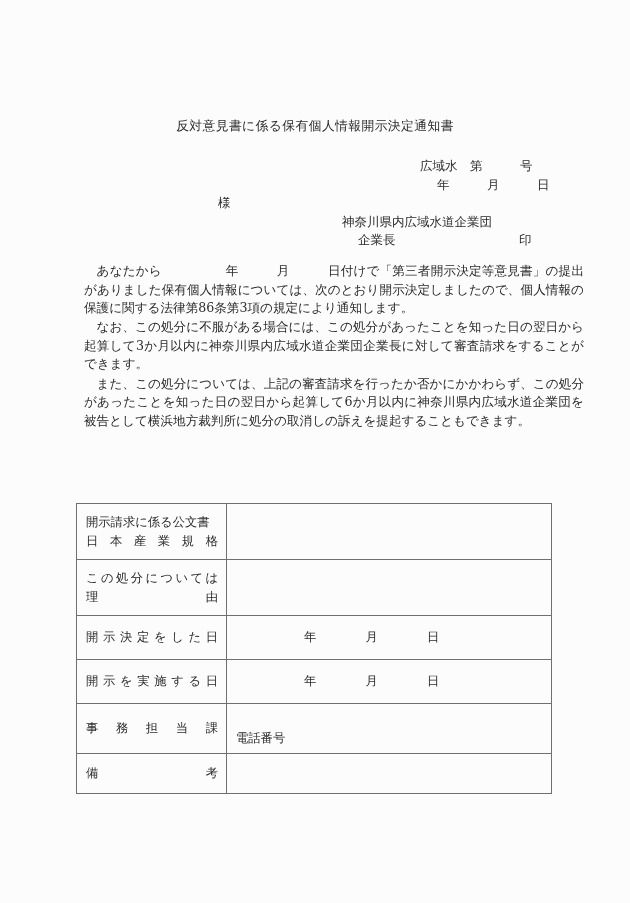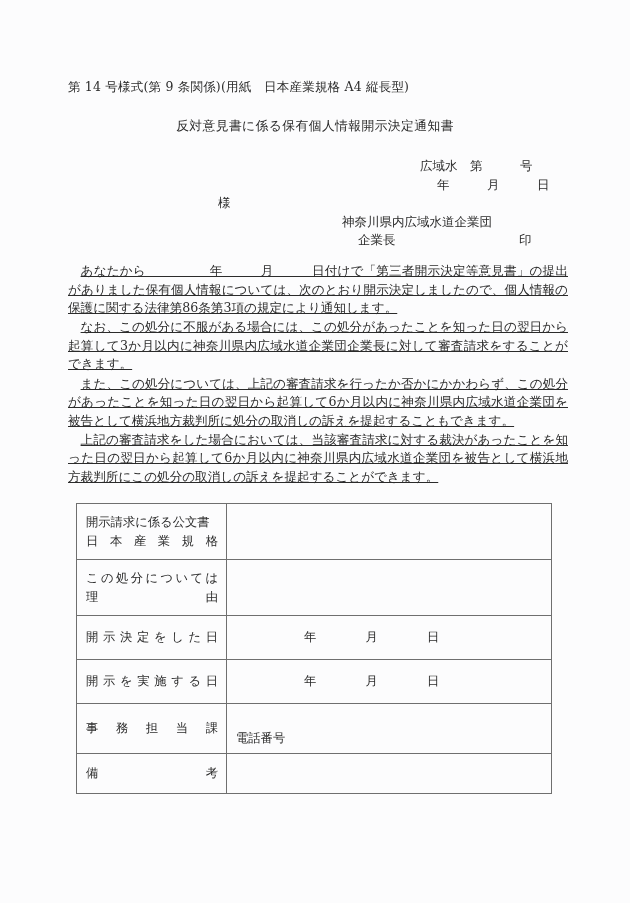--- a/index.html
+++ b/index.html
@@ -80,24 +80,23 @@
   .seal-mark {
     position: absolute;
     left: 519px;
     top: 232px;
     font-size: 12.5px;
   }
 
   
   .body-block {
     position: absolute;
-    left: 68px;
+    left: 84px;
     top: 262px;
     width: 500px;
-    text-decoration: underline;
   }
   .para {
     font-size: 12.6px;
     line-height: 18.6px;
     text-align: justify;
     text-justify: inter-ideograph;
     margin: 0 0 0.5px 0;
     text-indent: 1em;
     white-space: pre-wrap;
     word-break: break-all;
@@ -150,41 +149,39 @@
     display: block;
     padding-top: 20px;
     font-size: 12.3px;
   }
 </style>
 </head>
 <body>
 
 <div class="page">
 
-  <div class="form-no">第 14 号様式(第 9 条関係)(用紙　日本産業規格 A4 縦長型)</div>
 
   <div class="doc-title">反対意見書に係る保有個人情報開示決定通知書</div>
 
   <div class="ref-no">広域水　第　　　号</div>
 
   <div class="date-line">年　　　月　　　日</div>
 
   <div class="addressee">様</div>
 
   <div class="issuer-org">神奈川県内広域水道企業団</div>
 
   <div class="issuer-title">企業長</div>
 
   <div class="seal-mark">印</div>
 
   <div class="body-block">
     <p class="para">あなたから　　　　　年　　　月　　　日付けで「第三者開示決定等意見書」の提出がありました保有個人情報については、次のとおり開示決定しましたので、個人情報の保護に関する法律第86条第3項の規定により通知します。</p>
     <p class="para">なお、この処分に不服がある場合には、この処分があったことを知った日の翌日から起算して3か月以内に神奈川県内広域水道企業団企業長に対して審査請求をすることができます。</p>
     <p class="para">また、この処分については、上記の審査請求を行ったか否かにかかわらず、この処分があったことを知った日の翌日から起算して6か月以内に神奈川県内広域水道企業団を被告として横浜地方裁判所に処分の取消しの訴えを提起することもできます。</p>
-    <p class="para">上記の審査請求をした場合においては、当該審査請求に対する裁決があったことを知った日の翌日から起算して6か月以内に神奈川県内広域水道企業団を被告として横浜地方裁判所にこの処分の取消しの訴えを提起することができます。</p>
   </div>
 
   <table class="form-table">
     <tbody>
       <tr class="row-tall">
         <td class="label-cell">
           <span class="lbl-line">開示請求に係る公文書</span>
           <span class="lbl-spread">日本産業規格</span>
         </td>
         <td class="value-cell"></td>

